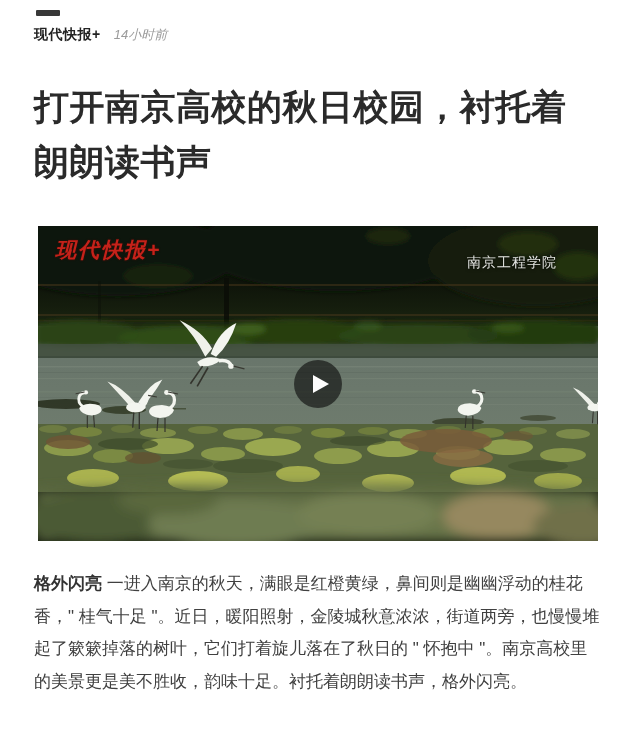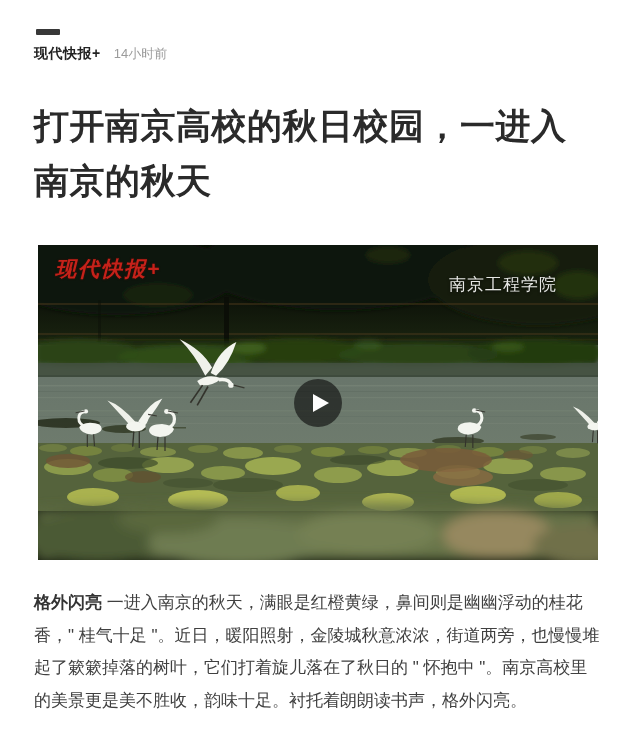--- a/index.html
+++ b/index.html
@@ -2,28 +2,28 @@
 <html><head>
 <meta charset="utf-8">
 <style>
   html, body { margin:0; padding:0; }
   body {
     width:638px; height:746px;
     background:#ffffff;
     font-family:"Liberation Sans","DejaVu Sans",sans-serif;
     overflow:hidden;
   }
-  .page { box-sizing:border-box; padding:29px 38px 0 34px; }
+  .page { box-sizing:border-box; padding:10px 38px 0 34px; }
 
   .brand-dash {
     width:24px; height:6px; background:#383838; margin-left:2px; border-radius:1px;
   }
   .pub-row { margin-top:10px; display:flex; align-items:baseline; gap:13px; }
   .publisher { font-size:14px; font-weight:bold; color:#232323; letter-spacing:.5px; cursor:pointer; }
-  .timestamp { font-size:13px; color:#9b9b9b; }
+  .timestamp { font-size:13px; color:#9b9b9b;font-style:italic; }
 
   .title {
     margin:36px 0 0 0;
     font-family:"Liberation Serif","DejaVu Serif",serif;
     font-size:35px; line-height:55px; font-weight:bold;
     color:#2a2a2a; letter-spacing:.5px;
     max-width:552px;
   }
 
   .video {
@@ -32,21 +32,21 @@
   }
   .video svg { display:block; }
   .watermark {
     position:absolute; top:10px; left:17px;
     color:#c5221a; font-size:21px; font-weight:bold; font-style:italic;
     letter-spacing:2px; text-shadow:0 0 2px rgba(110,0,0,.65);
     pointer-events:none;
   }
   .location {
     position:absolute; top:28px; right:41px;
-    color:#e6e7e4; font-size:17px; letter-spacing:1px;
+    color:#e6e7e4; font-size:14px; letter-spacing:1px;
     text-shadow:0 1px 3px rgba(0,0,0,.65);
     pointer-events:none;
   }
   .play-btn {
     position:absolute; left:50%; top:50%;
     width:48px; height:48px; margin:-24px 0 0 -24px;
     border-radius:50%; background:rgba(12,12,12,.62);
   }
   .play-tri {
     position:absolute; left:19px; top:15px; width:0; height:0;
@@ -66,21 +66,21 @@
 
 <div class="page">
 
   <div class="brand-dash"></div>
 
   <div class="pub-row">
     <span class="publisher">现代快报+</span>
     <span class="timestamp">14小时前</span>
   </div>
 
-  <h1 class="title">打开南京高校的秋日校园，一进入南京的秋天</h1>
+  <h1 class="title">打开南京高校的秋日校园，衬托着朗朗读书声</h1>
 
   <div class="video">
     <svg width="560" height="315" viewBox="0 0 560 315" xmlns="http://www.w3.org/2000/svg">
       <defs>
         <linearGradient id="gTop" x1="0" y1="0" x2="0" y2="1">
           <stop offset="0" stop-color="#0a0e07"></stop>
           <stop offset="0.6" stop-color="#0f150a"></stop>
           <stop offset="1" stop-color="#1a2410"></stop>
         </linearGradient>
         <linearGradient id="gWater" x1="0" y1="0" x2="0" y2="1">

